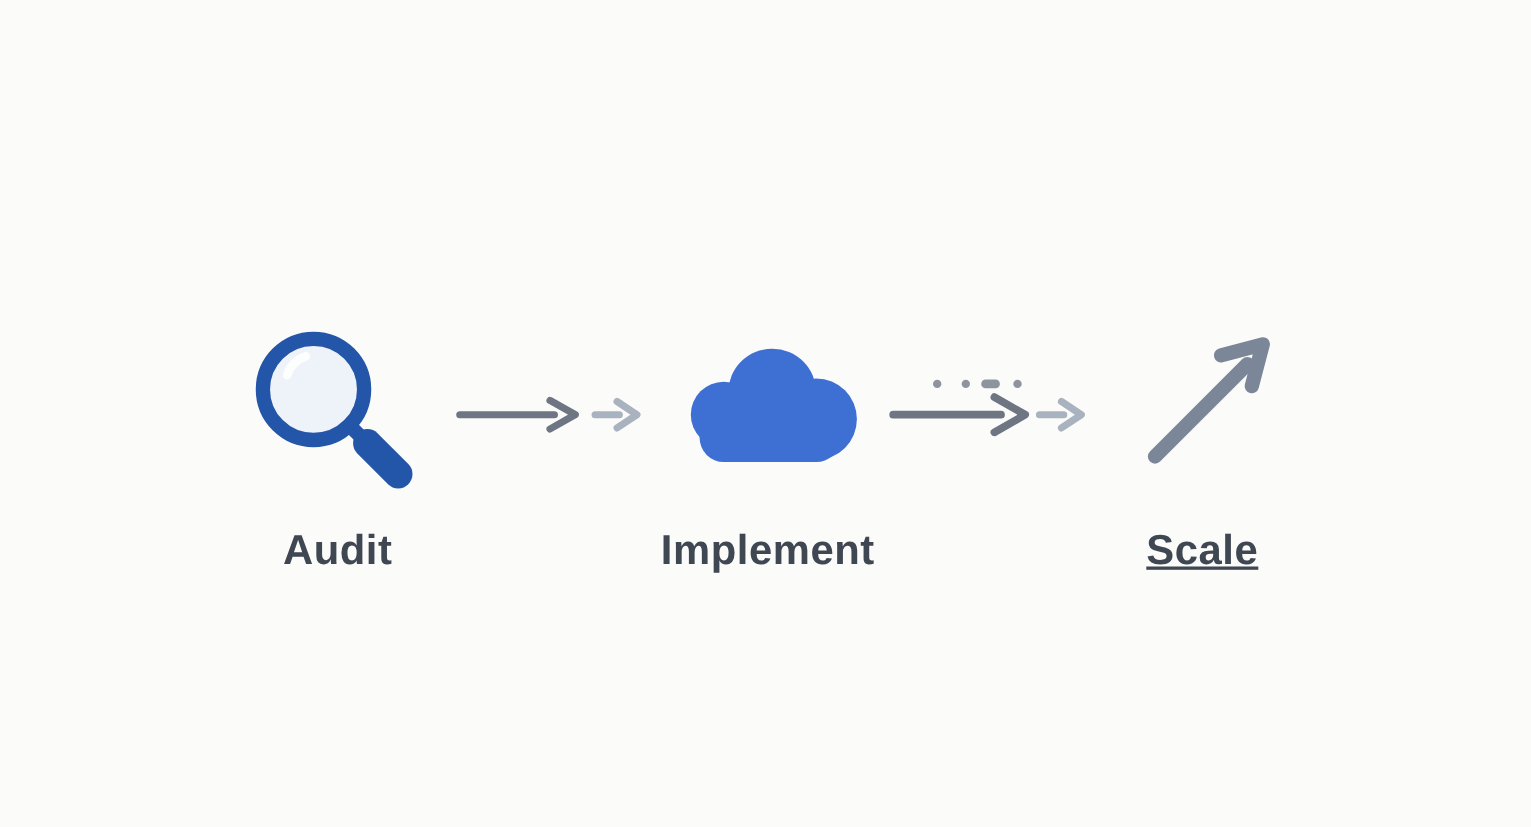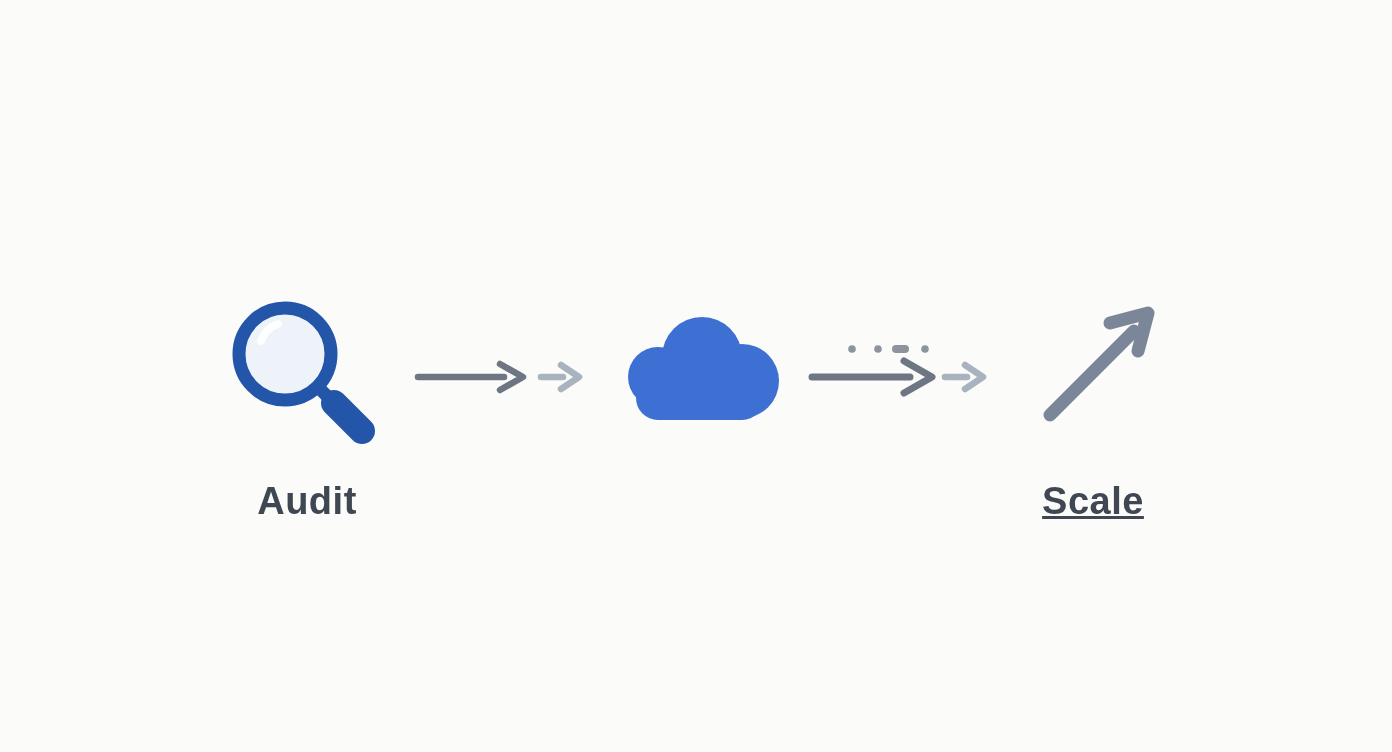--- a/index.html
+++ b/index.html
@@ -62,20 +62,21 @@
   </svg>
 
   <svg class="abs" style="left:618px; top:315px;" width="162" height="105" viewBox="0 0 162 105">
     <g fill="var(--cloud-blue)">
       <circle cx="40" cy="62" r="30"></circle>
       <circle cx="84" cy="42" r="40"></circle>
       <circle cx="124" cy="66" r="37"></circle>
       <rect x="18" y="60" width="128" height="45" rx="22"></rect>
     </g>
   </svg>
+  <div class="step-label" style="left:698px; top:482px;">Implement</div>
 
   <svg class="abs" style="left:845px; top:342px;" width="90" height="14" viewBox="0 0 90 14">
     <g fill="var(--dots-gray)">
       <circle cx="7" cy="7" r="3.8"></circle>
       <circle cx="33" cy="7" r="3.8"></circle>
       <rect x="47" y="3" width="17" height="8" rx="4"></rect>
       <circle cx="80" cy="7" r="3.8"></circle>
     </g>
   </svg>
   <svg class="abs" style="left:808px; top:357px;" width="128" height="40" viewBox="0 0 128 40">

